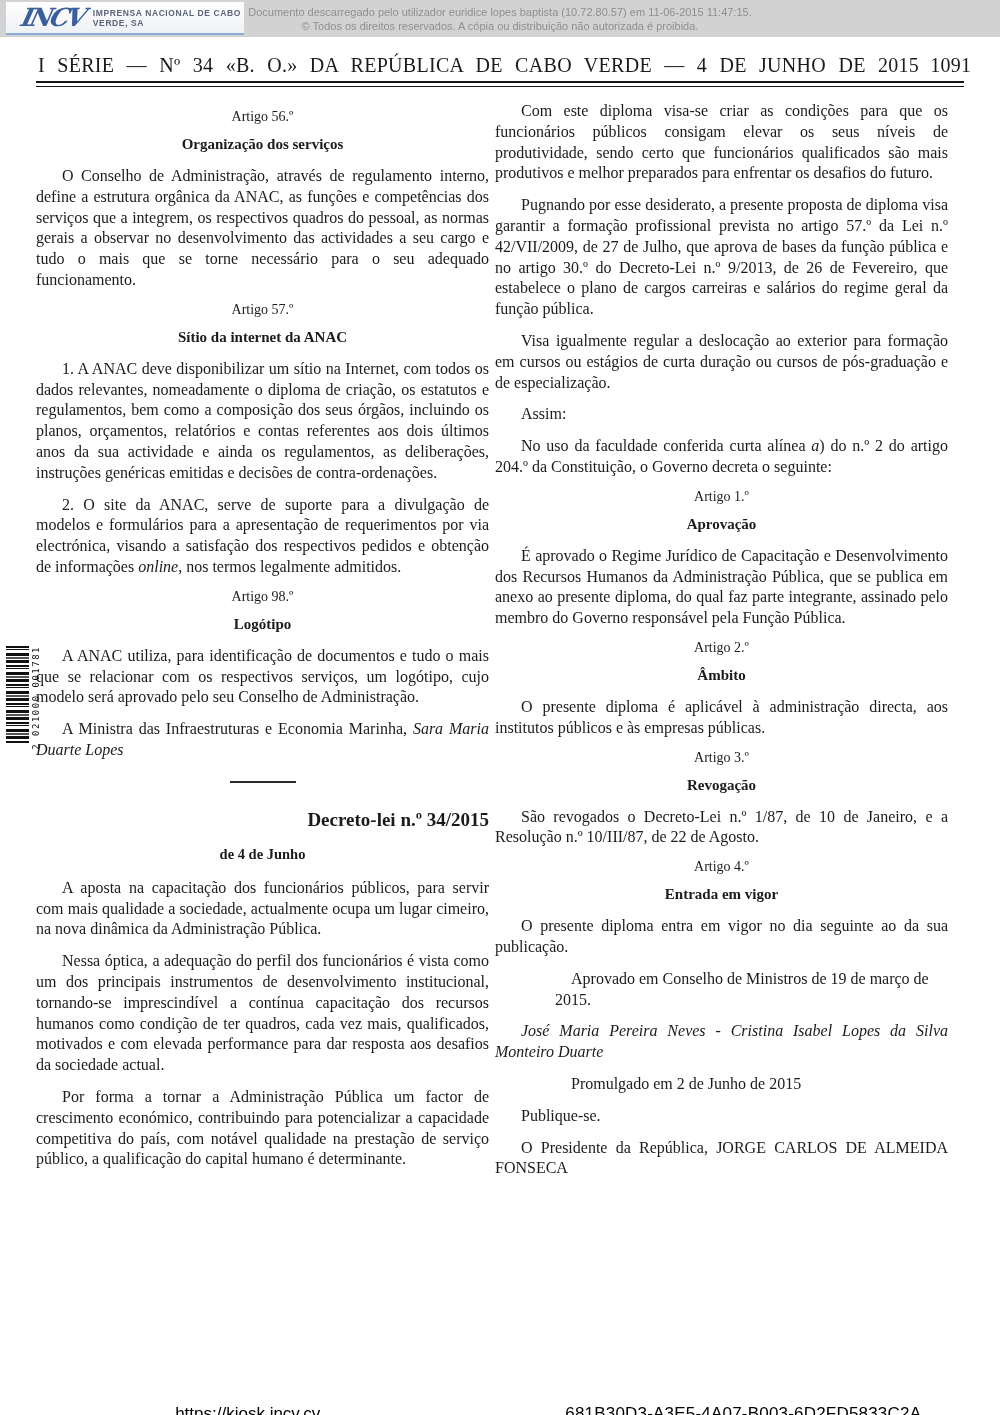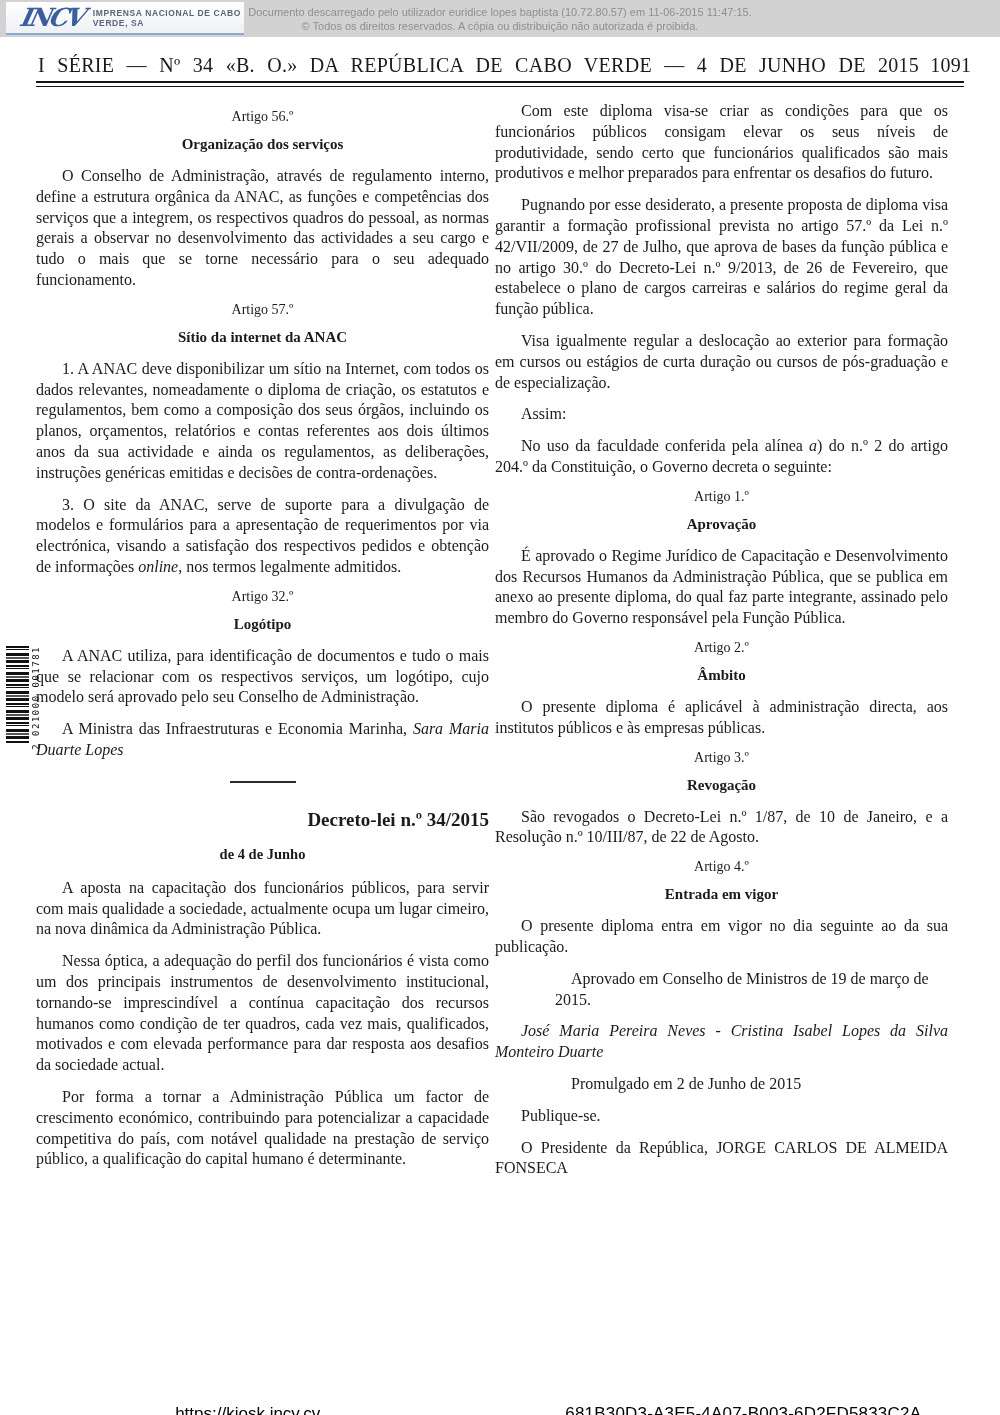--- a/index.html
+++ b/index.html
@@ -82,38 +82,38 @@
   </div>
 
   <div class="columns">
     <div class="col">
         <div class="blk article-num">Artigo 56.º</div>
         <div class="blk article-title">Organização dos serviços</div>
         <p class="blk para">O Conselho de Administração, através de regulamento interno, define a estrutura orgânica da ANAC, as funções e competências dos serviços que a integrem, os respectivos quadros do pessoal, as normas gerais a observar no desenvolvimento das actividades a seu cargo e tudo o mais que se torne necessário para o seu adequado funcionamento.</p>
         <div class="blk article-num">Artigo 57.º</div>
         <div class="blk article-title">Sítio da internet da ANAC</div>
         <p class="blk para">1. A ANAC deve disponibilizar um sítio na Internet, com todos os dados relevantes, nomeadamente o diploma de criação, os estatutos e regulamentos, bem como a composição dos seus órgãos, incluindo os planos, orçamentos, relatórios e contas referentes aos dois últimos anos da sua actividade e ainda os regulamentos, as deliberações, instruções genéricas emitidas e decisões de contra-ordenações.</p>
-        <p class="blk para"><span>3. O site da ANAC, serve de suporte para a divulgação de modelos e formulários para a apresentação de requerimentos por via electrónica, visando a satisfação dos respectivos pedidos e obtenção de informações </span><i>online</i><span>, nos termos legalmente admitidos.</span></p>
-        <div class="blk article-num">Artigo 32.º</div>
+        <p class="blk para"><span>2. O site da ANAC, serve de suporte para a divulgação de modelos e formulários para a apresentação de requerimentos por via electrónica, visando a satisfação dos respectivos pedidos e obtenção de informações </span><i>online</i><span>, nos termos legalmente admitidos.</span></p>
+        <div class="blk article-num">Artigo 98.º</div>
         <div class="blk article-title">Logótipo</div>
         <p class="blk para">A ANAC utiliza, para identificação de documentos e tudo o mais que se relacionar com os respectivos serviços, um logótipo, cujo modelo será aprovado pelo seu Conselho de Administração.</p>
         <p class="blk para"><span>A Ministra das Infraestruturas e Economia Marinha, </span><i>Sara Maria Duarte Lopes</i></p>
         <div class="blk divider"></div>
         <div class="blk decree-title">Decreto-lei n.º 34/2015</div>
         <div class="blk decree-sub">de 4 de Junho</div>
         <p class="blk para">A aposta na capacitação dos funcionários públicos, para servir com mais qualidade a sociedade, actualmente ocupa um lugar cimeiro, na nova dinâmica da Administração Pública.</p>
         <p class="blk para">Nessa óptica, a adequação do perfil dos funcionários é vista como um dos principais instrumentos de desenvolvimento institucional, tornando-se imprescindível a contínua capacitação dos recursos humanos como condição de ter quadros, cada vez mais, qualificados, motivados e com elevada performance para dar resposta aos desafios da sociedade actual.</p>
         <p class="blk para">Por forma a tornar a Administração Pública um factor de crescimento económico, contribuindo para potencializar a capacidade competitiva do país, com notável qualidade na prestação de serviço público, a qualificação do capital humano é determinante.</p>
       </div>
     <div class="col">
         <p class="blk para">Com este diploma visa-se criar as condições para que os funcionários públicos consigam elevar os seus níveis de produtividade, sendo certo que funcionários qualificados são mais produtivos e melhor preparados para enfrentar os desafios do futuro.</p>
         <p class="blk para">Pugnando por esse desiderato, a presente proposta de diploma visa garantir a formação profissional prevista no artigo 57.º da Lei n.º 42/VII/2009, de 27 de Julho, que aprova de bases da função pública e no artigo 30.º do Decreto-Lei n.º 9/2013, de 26 de Fevereiro, que estabelece o plano de cargos carreiras e salários do regime geral da função pública.</p>
         <p class="blk para">Visa igualmente regular a deslocação ao exterior para formação em cursos ou estágios de curta duração ou cursos de pós-graduação e de especialização.</p>
         <p class="blk para">Assim:</p>
-        <p class="blk para"><span>No uso da faculdade conferida pela alínea </span><i>a</i><span>) do n.º 2 do artigo 204.º da Constituição, o Governo decreta o seguinte:</span></p>
+        <p class="blk para"><span>No uso da faculdade conferida curta alínea </span><i>a</i><span>) do n.º 2 do artigo 204.º da Constituição, o Governo decreta o seguinte:</span></p>
         <div class="blk article-num">Artigo 1.º</div>
         <div class="blk article-title">Aprovação</div>
         <p class="blk para">É aprovado o Regime Jurídico de Capacitação e Desenvolvimento dos Recursos Humanos da Administração Pública, que se publica em anexo ao presente diploma, do qual faz parte integrante, assinado pelo membro do Governo responsável pela Função Pública.</p>
         <div class="blk article-num">Artigo 2.º</div>
         <div class="blk article-title">Âmbito</div>
         <p class="blk para">O presente diploma é aplicável à administração directa, aos institutos públicos e às empresas públicas.</p>
         <div class="blk article-num">Artigo 3.º</div>
         <div class="blk article-title">Revogação</div>
         <p class="blk para">São revogados o Decreto-Lei n.º 1/87, de 10 de Janeiro, e a Resolução n.º 10/III/87, de 22 de Agosto.</p>
         <div class="blk article-num">Artigo 4.º</div>

